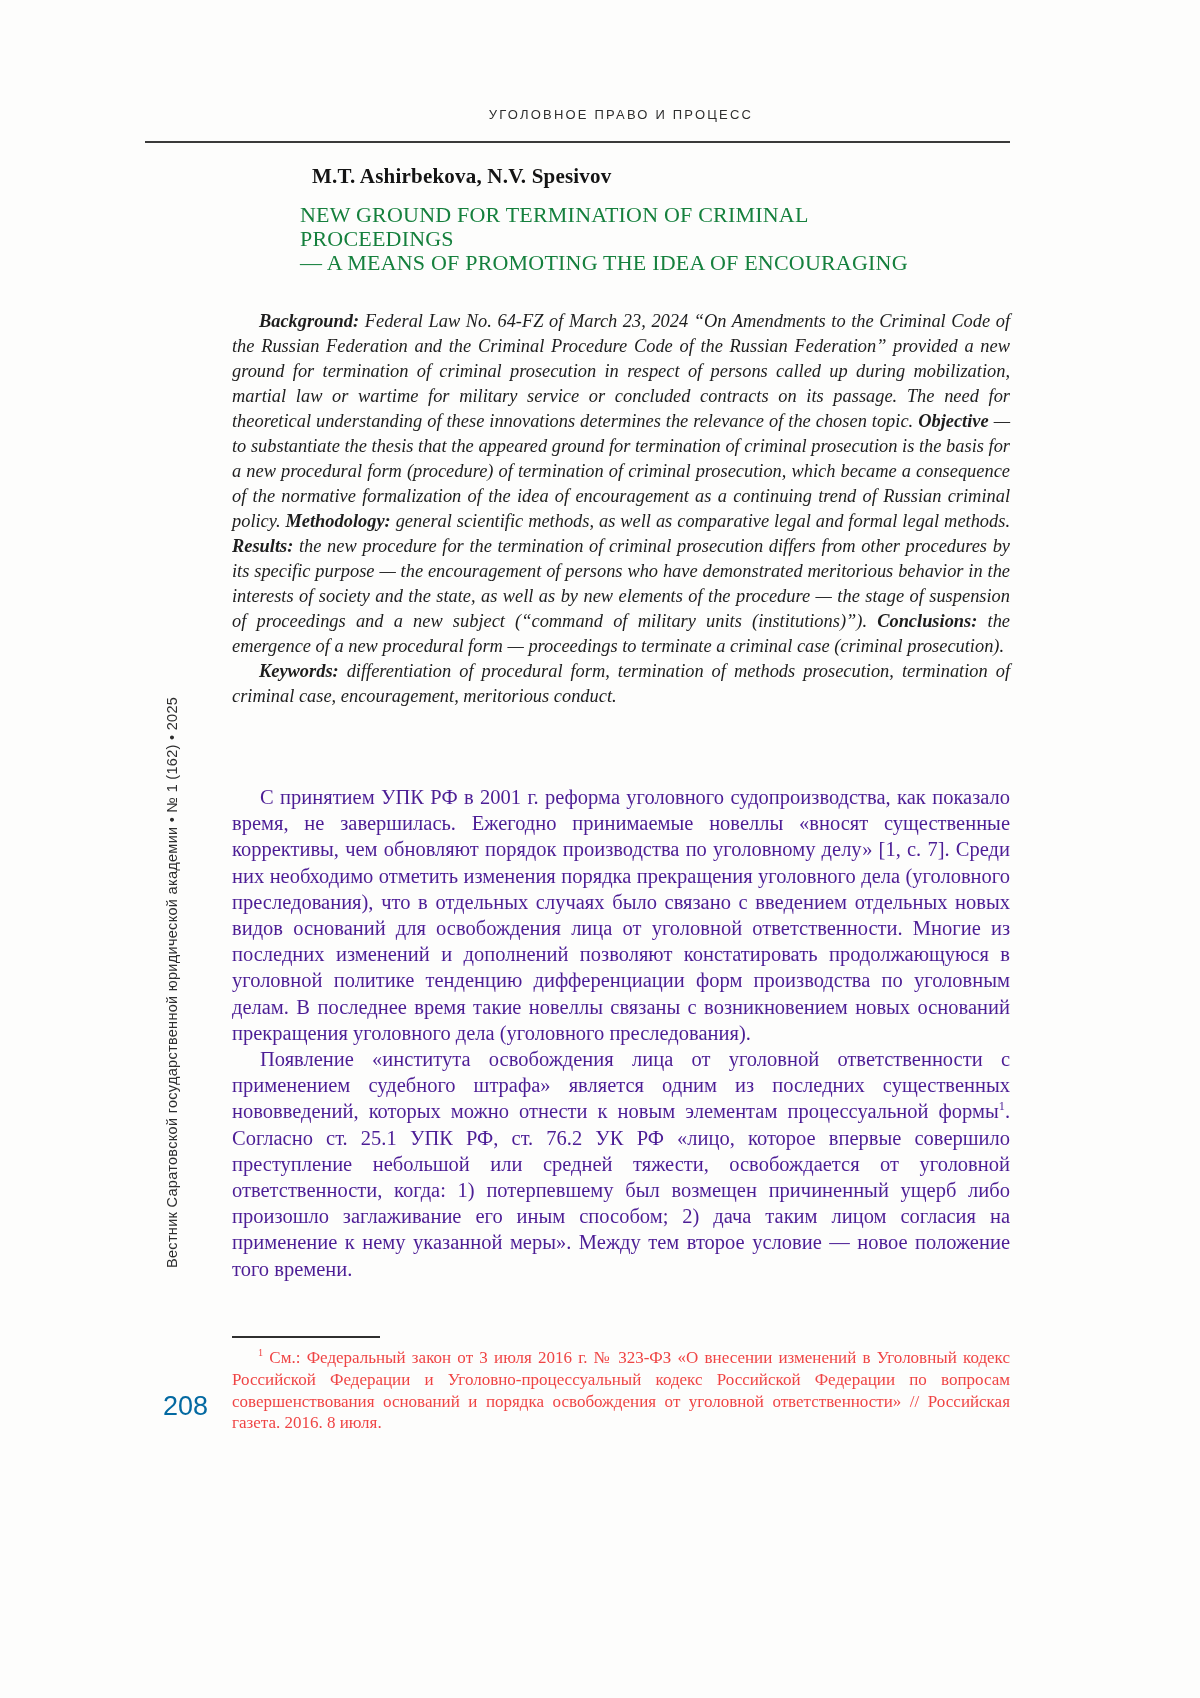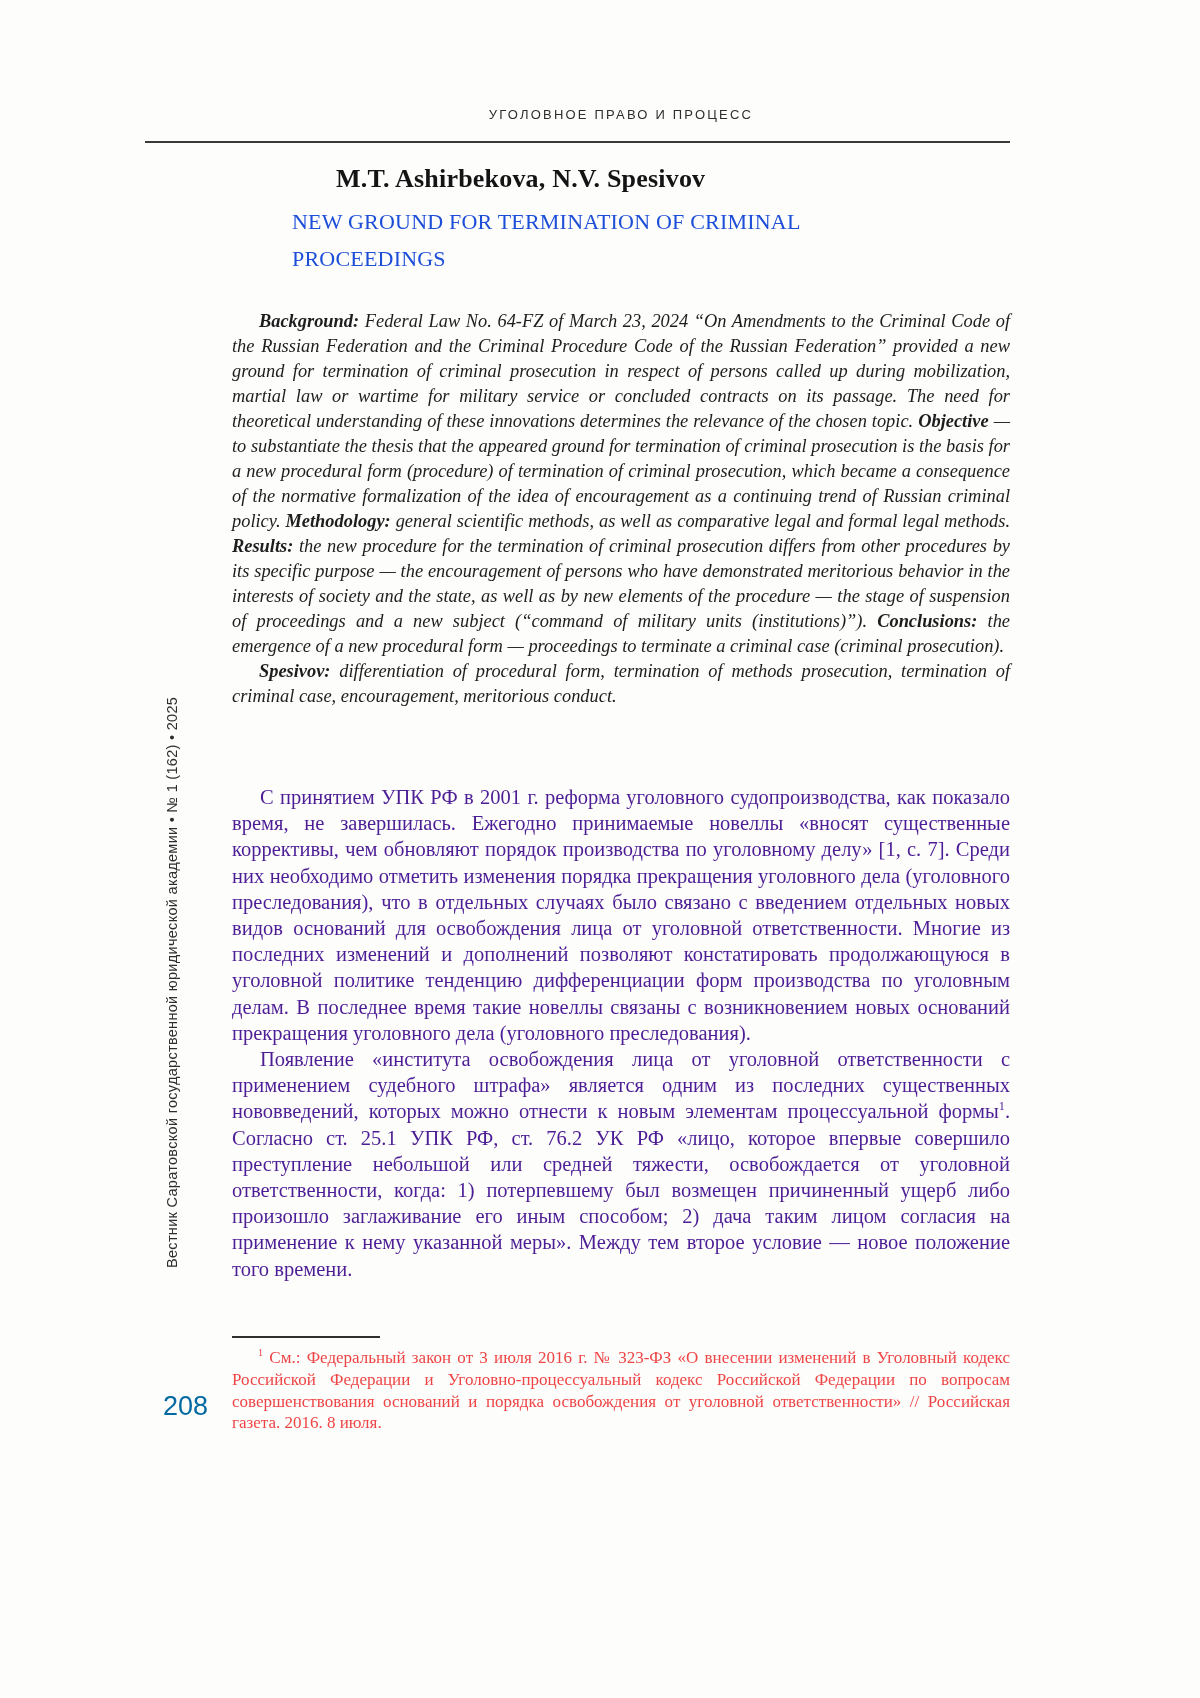--- a/index.html
+++ b/index.html
@@ -20,27 +20,26 @@
     font-size:13px; letter-spacing:2.2px; color:#2e2e2e;
     white-space:nowrap;
   }
   .head-rule {
     position:absolute; left:145px; top:141px; width:865px; height:2px;
     background:#3a3a3a;
   }
 
   .authors {
     position:absolute; left:312px; top:164px;
-    font-size:26px; font-weight:700; color:#141414;
+    font-size:21px; font-weight:700; color:#141414;
     letter-spacing:0.2px;
-    margin-left:24px;
   }
   .title {
-    position:absolute; left:292px; top:203px; width:640px;
-    font-size:22px; line-height:37px; color:#1d4ed8;
+    position:absolute; left:300px; top:203px; width:640px;
+    font-size:22px; line-height:24px; color:#15803d;
     letter-spacing:0.2px;
   }
 
   .abstract {
     position:absolute; left:232px; top:309px; width:778px;
     font-style:italic; font-size:18.4px; line-height:25px;
     text-align:justify; color:#1d1d1d;
   }
   .abs-p { text-indent:27px; }
   .seg-bold { font-weight:700; }
@@ -82,25 +81,26 @@
 
 <div class="page">
 
   <div class="running-head">УГОЛОВНОЕ ПРАВО И ПРОЦЕСС</div>
   <div class="head-rule"></div>
 
   <div class="authors">M.T. Ashirbekova, N.V. Spesivov</div>
 
   <div class="title">
     <div>NEW GROUND FOR TERMINATION OF CRIMINAL PROCEEDINGS</div>
+    <div>— A MEANS OF PROMOTING THE IDEA OF ENCOURAGING</div>
   </div>
 
   <div class="abstract">
     <p class="abs-p"><span class="seg-bold">Background: </span><span>Federal Law No. 64-FZ of March 23, 2024 “On Amendments to the Criminal Code of the Russian Federation and the Criminal Procedure Code of the Russian Federation” provided a new ground for termination of criminal prosecution in respect of persons called up during mobilization, martial law or wartime for military service or concluded contracts on its passage. The need for theoretical understanding of these innovations determines the relevance of the chosen topic. </span><span class="seg-bold">Objective</span><span> — to substantiate the thesis that the appeared ground for termination of criminal prosecution is the basis for a new procedural form (procedure) of termination of criminal prosecution, which became a consequence of the normative formalization of the idea of encouragement as a continuing trend of Russian criminal policy. </span><span class="seg-bold">Methodology: </span><span>general scientific methods, as well as comparative legal and formal legal methods. </span><span class="seg-bold">Results: </span><span>the new procedure for the termination of criminal prosecution differs from other procedures by its specific purpose — the encouragement of persons who have demonstrated meritorious behavior in the interests of society and the state, as well as by new elements of the procedure — the stage of suspension of proceedings and a new subject (“command of military units (institutions)”). </span><span class="seg-bold">Conclusions: </span><span>the emergence of a new procedural form — proceedings to terminate a criminal case (criminal prosecution).</span></p>
-    <p class="abs-p"><span class="seg-bold">Spesivov: </span><span>differentiation of procedural form, termination of methods prosecution, termination of criminal case, encouragement, meritorious conduct.</span></p>
+    <p class="abs-p"><span class="seg-bold">Keywords: </span><span>differentiation of procedural form, termination of methods prosecution, termination of criminal case, encouragement, meritorious conduct.</span></p>
   </div>
 
   <div class="body-text">
     <p class="body-p"><span>С принятием УПК РФ в 2001 г. реформа уголовного судопроизводства, как показало время, не завершилась. Ежегодно принимаемые новеллы «вносят существенные коррективы, чем обновляют порядок производства по уголовному делу» [1, с. 7]. Среди них необходимо отметить изменения порядка прекращения уголовного дела (уголовного преследования), что в отдельных случаях было связано с введением отдельных новых видов оснований для освобождения лица от уголовной ответственности. Многие из последних изменений и дополнений позволяют констатировать продолжающуюся в уголовной политике тенденцию дифференциации форм производства по уголовным делам. В последнее время такие новеллы связаны с возникновением новых оснований прекращения уголовного дела (уголовного преследования).</span></p>
     <p class="body-p"><span>Появление «института освобождения лица от уголовной ответственности с применением судебного штрафа» является одним из последних существенных нововведений, которых можно отнести к новым элементам процессуальной формы</span><sup>1</sup><span>. Согласно ст. 25.1 УПК РФ, ст. 76.2 УК РФ «лицо, которое впервые совершило преступление небольшой или средней тяжести, освобождается от уголовной ответственности, когда: 1) потерпевшему был возмещен причиненный ущерб либо произошло заглаживание его иным способом; 2) дача таким лицом согласия на применение к нему указанной меры». Между тем второе условие — новое положение того времени.</span></p>
   </div>
 
   <div class="footnote-rule"></div>
   <p class="footnote"><sup>1</sup><span> См.: Федеральный закон от 3 июля 2016 г. № 323-ФЗ «О внесении изменений в Уголовный кодекс Российской Федерации и Уголовно-процессуальный кодекс Российской Федерации по вопросам совершенствования оснований и порядка освобождения от уголовной ответственности» // Российская газета. 2016. 8 июля.</span></p>
 

